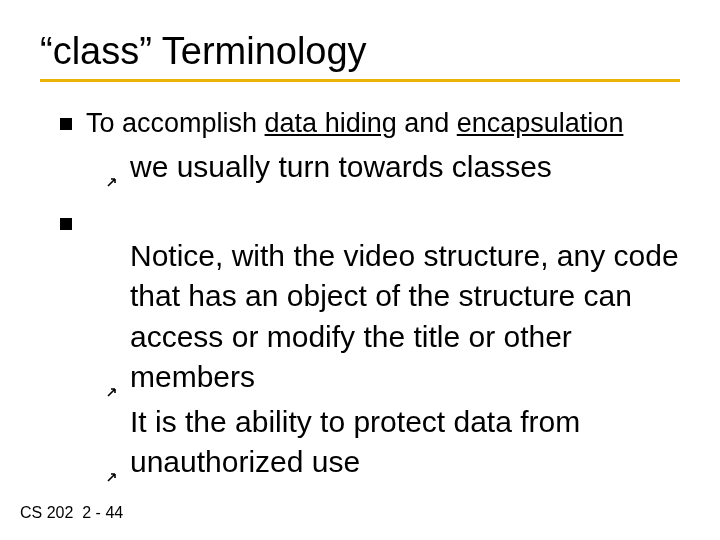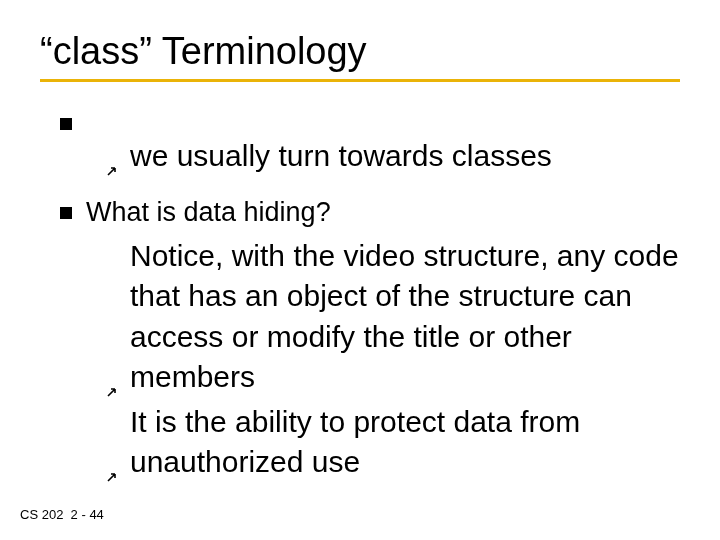--- a/index.html
+++ b/index.html
@@ -52,49 +52,51 @@
     flex-shrink: 0;
     margin-top: 6px;
     margin-right: 10px;
   }
   .arrow svg { display: block; }
   .underline { text-decoration: underline; }
   .footer {
     position: absolute;
     bottom: 18px;
     left: 20px;
-    font-size: 13px;
+    font-size: 16px;
     text-align: right;
   }
 </style>
 </head>
 <body>
 
 <div class="title">“class” Terminology</div>
 
 <div class="content">
 
   <div class="bullet-item">
     <span class="bullet-square"></span>
+    <span>
+      <span>To accomplish </span><span class="underline">data hiding</span><span> and </span><span class="underline">encapsulation</span>
+    </span>
   </div>
 
   <div class="sub-list">
     <div class="sub-item">
       <span class="arrow">
         <svg width="14" height="14" viewBox="0 0 14 14">
             <path d="M2 12 L9 5 M9 5 L5 5 M9 5 L9 9" stroke="#000" stroke-width="1.6" fill="none"></path>
           </svg>
       </span>
       <span>we usually turn towards classes</span>
     </div>
   </div>
 
   <div class="bullet-item">
     <span class="bullet-square"></span>
-    <span>What is data hiding?</span>
   </div>
 
   <div class="sub-list">
     <div class="sub-item">
       <span class="arrow">
         <svg width="14" height="14" viewBox="0 0 14 14">
             <path d="M2 12 L9 5 M9 5 L5 5 M9 5 L9 9" stroke="#000" stroke-width="1.6" fill="none"></path>
           </svg>
       </span>
       <span>Notice, with the video structure, any code that has an object of the structure can access or modify the title or other members</span>

